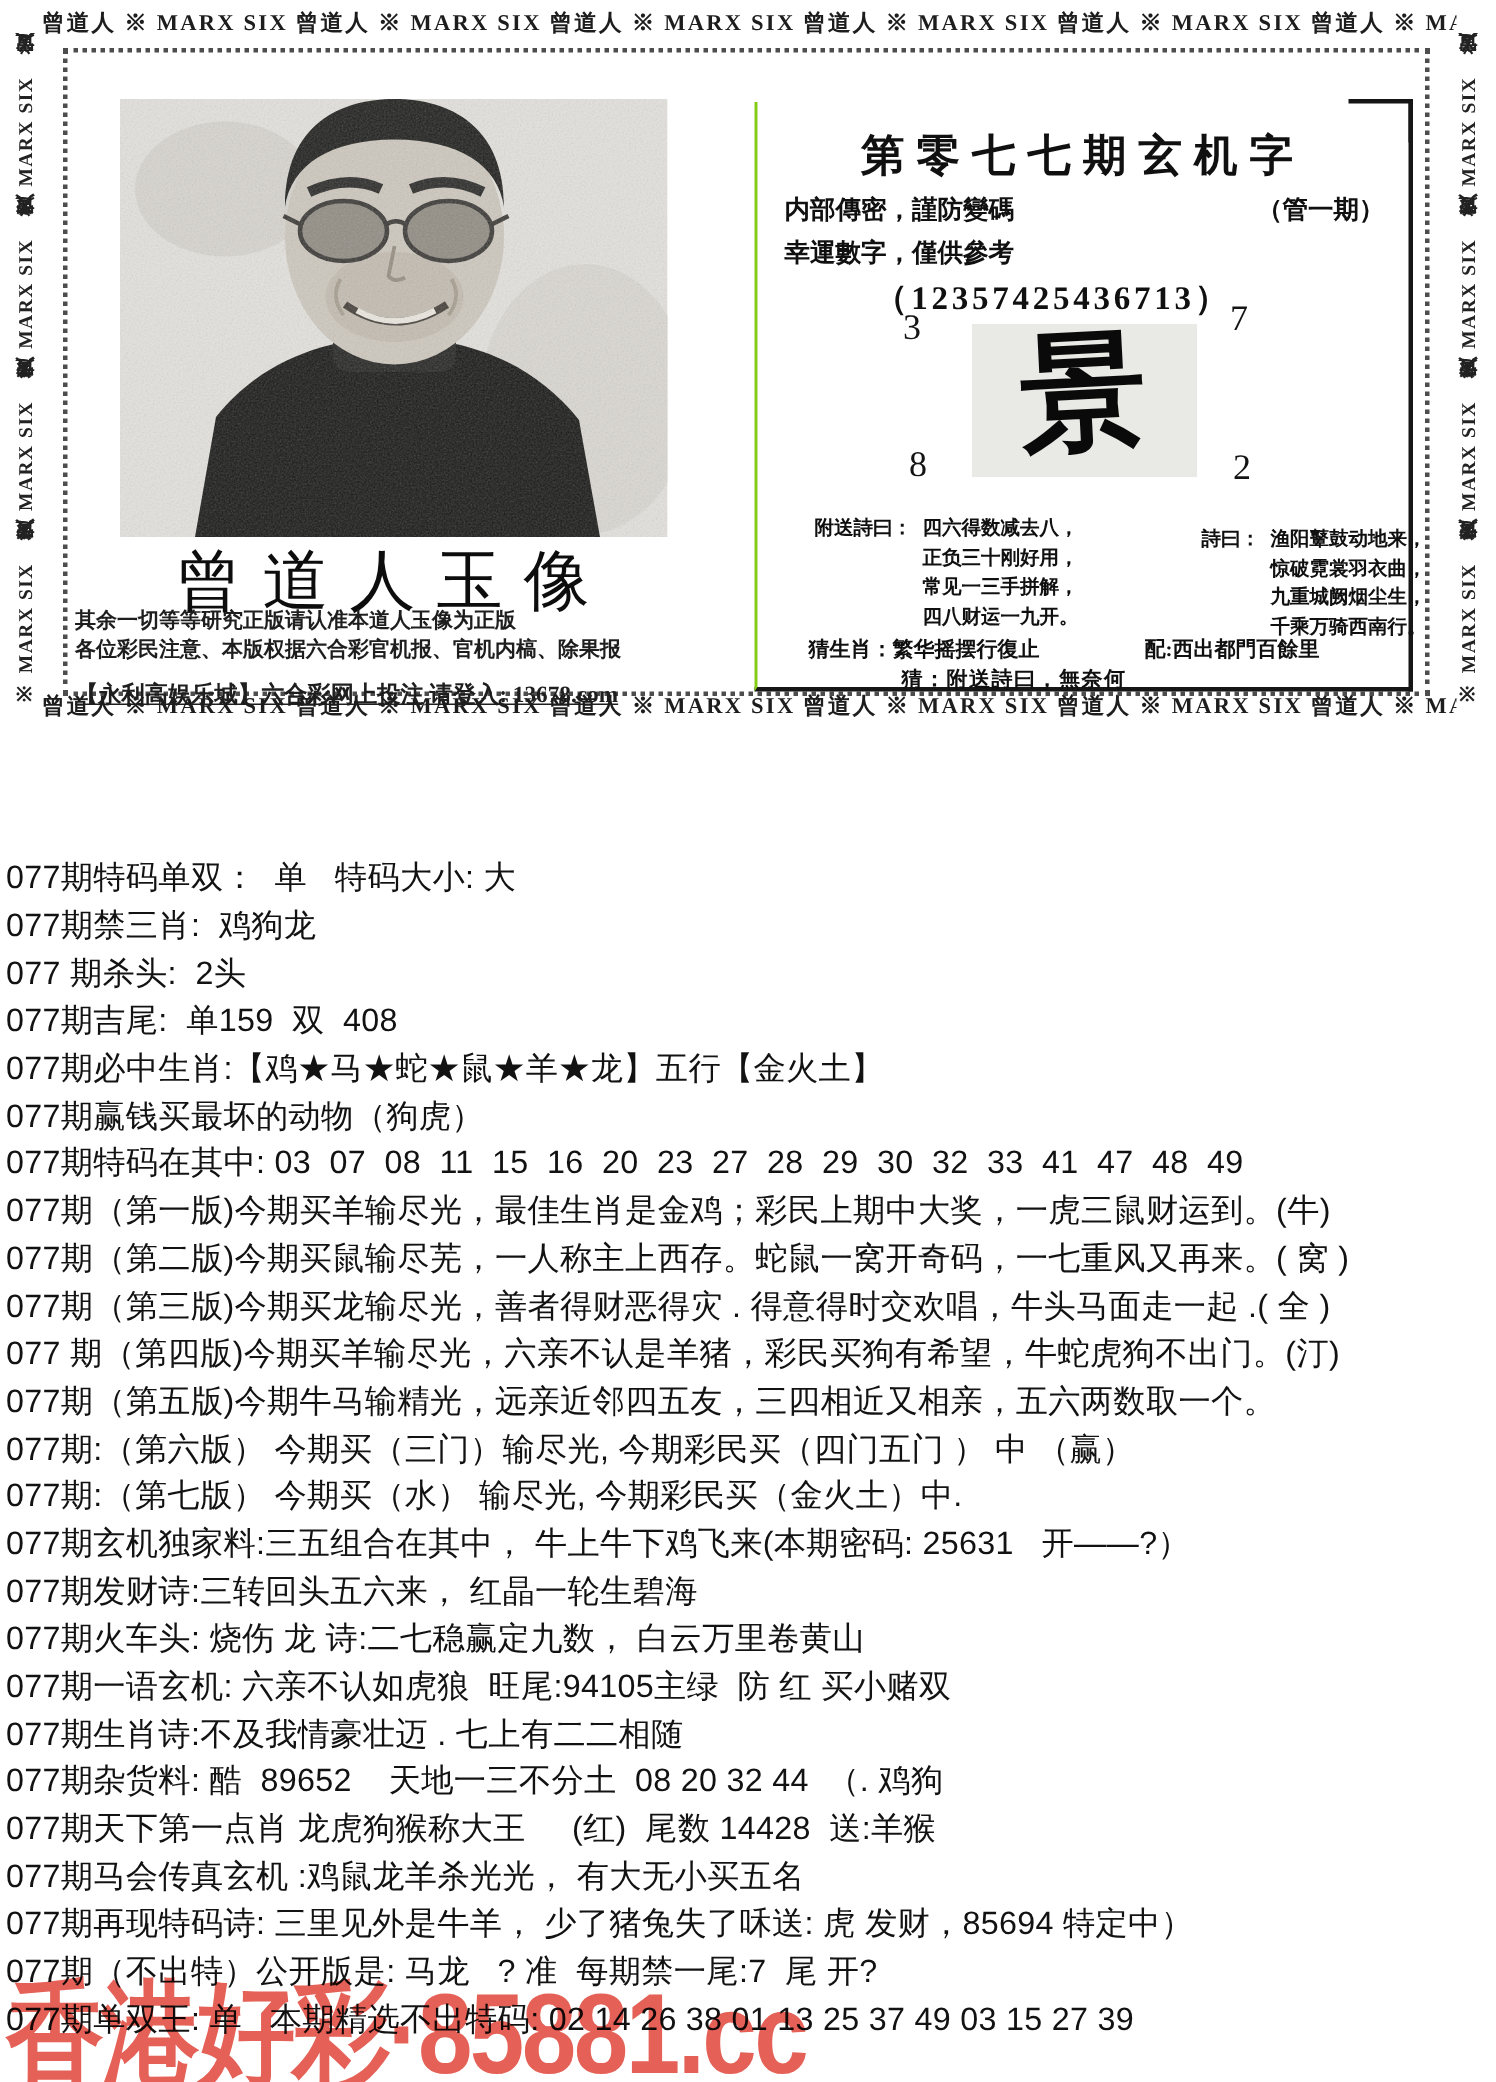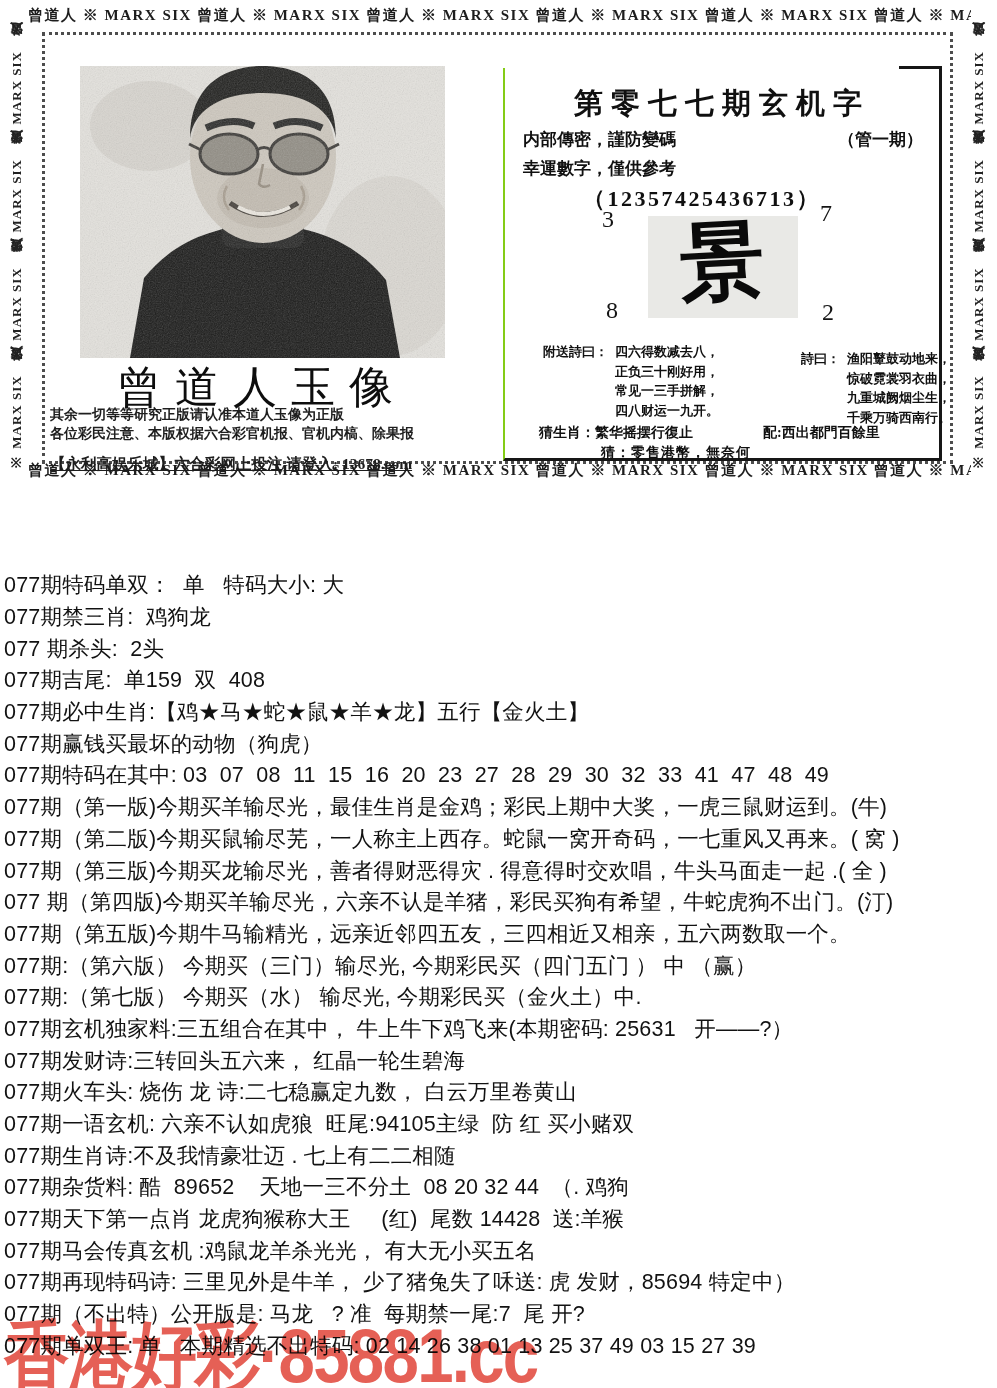--- a/index.html
+++ b/index.html
@@ -136,21 +136,21 @@
     <span class="poem-label">詩曰：</span>
     <div class="poem-lines">
         <div class="poem-line">渔阳鼙鼓动地来，</div>
         <div class="poem-line">惊破霓裳羽衣曲，</div>
         <div class="poem-line">九重城阙烟尘生，</div>
         <div class="poem-line">千乘万骑西南行。</div>
       </div>
   </div>
   <div id="zodiac-guess" class="serifb">猜生肖：繁华摇摆行復止</div>
   <div id="pair-hint" class="serifb">配:西出都門百餘里</div>
-  <div id="final-guess" class="serifb">猜：零售港幣，無奈何</div>
+  <div id="final-guess" class="serifb">猜：附送詩曰，無奈何</div>
 </div>
 
 <div id="predictions">
     <div class="pred-line">077期特码单双：  单   特码大小: 大</div>
     <div class="pred-line">077期禁三肖:  鸡狗龙</div>
     <div class="pred-line">077 期杀头:  2头</div>
     <div class="pred-line">077期吉尾:  单159  双  408</div>
     <div class="pred-line">077期必中生肖:【鸡★马★蛇★鼠★羊★龙】五行【金火土】</div>
     <div class="pred-line">077期赢钱买最坏的动物（狗虎）</div>
     <div class="pred-line">077期特码在其中: 03  07  08  11  15  16  20  23  27  28  29  30  32  33  41  47  48  49</div>

